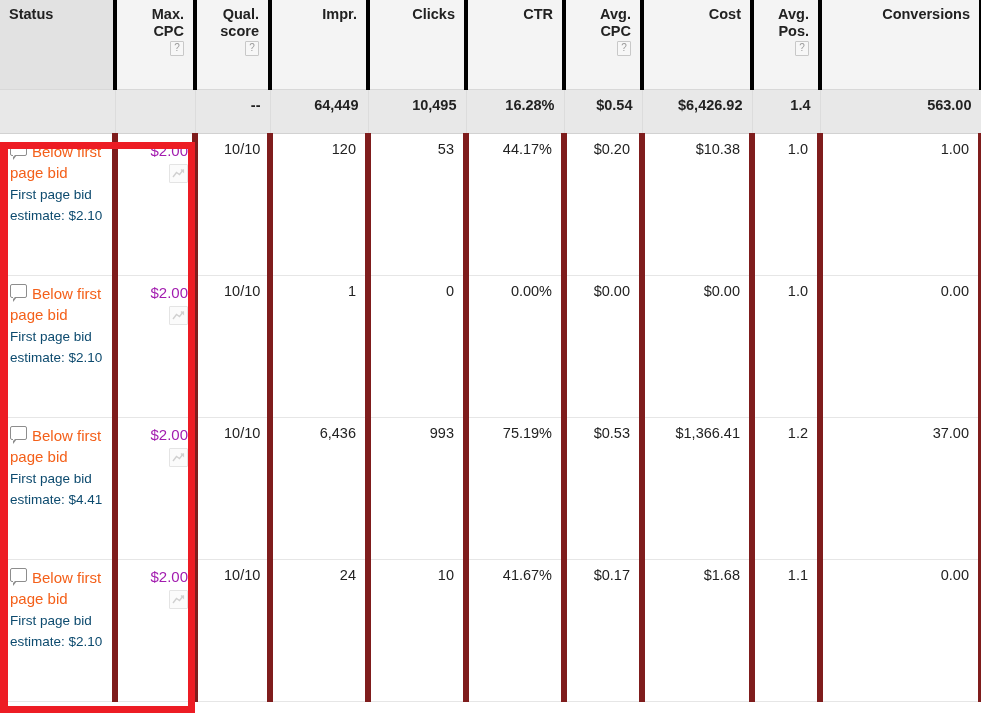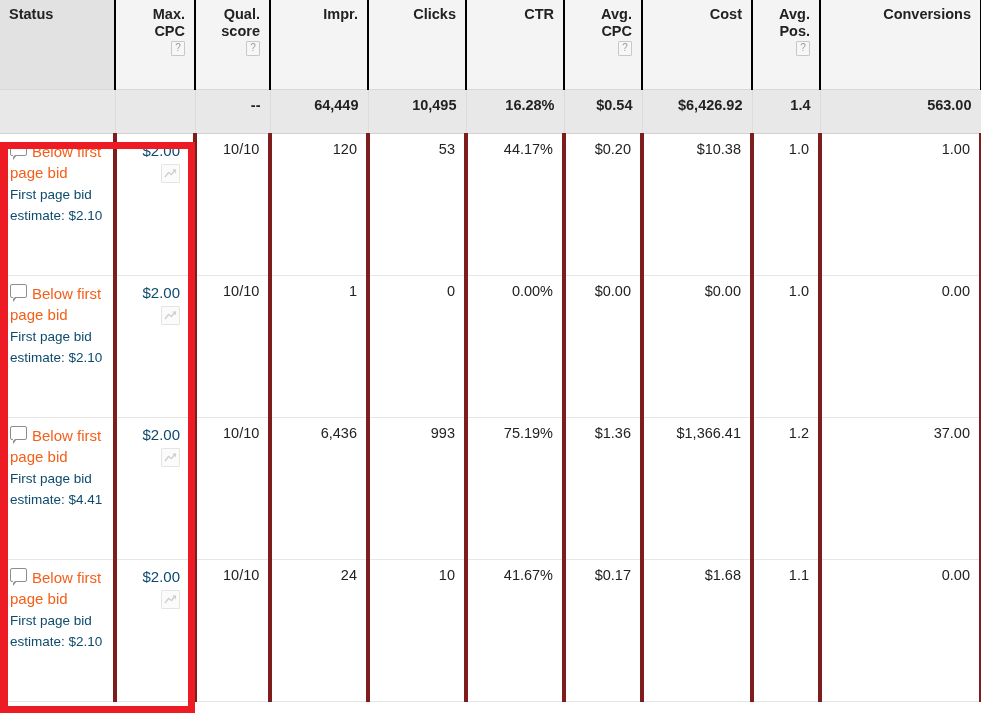--- a/index.html
+++ b/index.html
@@ -23,21 +23,21 @@
     border-collapse: collapse;
     table-layout: fixed;
     width: 981px;
     font-size: 13.5px;
     color: #222222;
   }
 
   
   thead th {
     background: #f4f4f4;
-    border-right: 2px solid #000000;
+    border-right: 4px solid #000000;
     border-bottom: 1px solid #d8d8d8;
     padding: 6px 9px 6px 9px;
     vertical-align: top;
     font-weight: bold;
     font-size: 14.5px;
     color: #222222;
     height: 89px;
     box-sizing: border-box;
   }
   thead th.sorted-col {
@@ -85,40 +85,40 @@
     color: #222222;
     text-align: right;
     vertical-align: top;
   }
   tr.totals td.blank {
     background: #e8e8e8;
   }
 
   
   tbody.data td {
-    border-right: 4px solid #7f1d1d;
+    border-right: 6px solid #7f1d1d;
     border-bottom: 1px solid #e6e6e6;
     padding: 7px 9px 7px 9px;
     height: 142px;
     box-sizing: border-box;
     vertical-align: top;
     text-align: right;
     font-size: 14.5px;
     color: #222222;
     background: #ffffff;
   }
   tbody.data td.status-cell {
     text-align: left;
     padding-left: 10px;
     padding-right: 4px;
     font-size: 13px;
   }
   tbody.data td.maxcpc-cell {
-    color: #0c4a6e;
-    padding-right: 13px;
+    color: #a21caf;
+    padding-right: 4px;
   }
   tbody.data td.qual-cell {
     text-align: left;
     padding-left: 26px;
   }
 
   .status-flag {
     color: #f4601a;
     font-size: 15px;
     line-height: 21px;
@@ -338,21 +338,21 @@
             <span class="est-text"><span>First page bid estimate:</span> <span>$4.41</span></span>
           </td>
           <td class="maxcpc-cell"><span class="cpc-val">$2.00</span><span class="chart-icon"><svg width="15" height="15" viewBox="0 0 15 15">
                 <polyline points="2,11 5.5,6.5 8.5,8.5 12.5,3.5" fill="none" stroke="#d0d0d0" stroke-width="1.4"></polyline>
                 <polyline points="12.5,3.5 12.5,6 10,3.5" fill="none" stroke="#d0d0d0" stroke-width="1.2"></polyline>
               </svg></span></td>
           <td class="qual-cell">10/10</td>
           <td>6,436</td>
           <td>993</td>
           <td>75.19%</td>
-          <td>$1.36</td>
+          <td>$0.53</td>
           <td>$1,366.41</td>
           <td>1.2</td>
           <td>37.00</td>
         </tr>
         <tr>
           <td class="status-cell">
             <span class="status-flag"><span class="bubble-icon"></span><span>Below first page bid</span></span>
             <span class="est-text"><span>First page bid estimate:</span> <span>$2.10</span></span>
           </td>
           <td class="maxcpc-cell"><span class="cpc-val">$2.00</span><span class="chart-icon"><svg width="15" height="15" viewBox="0 0 15 15">

